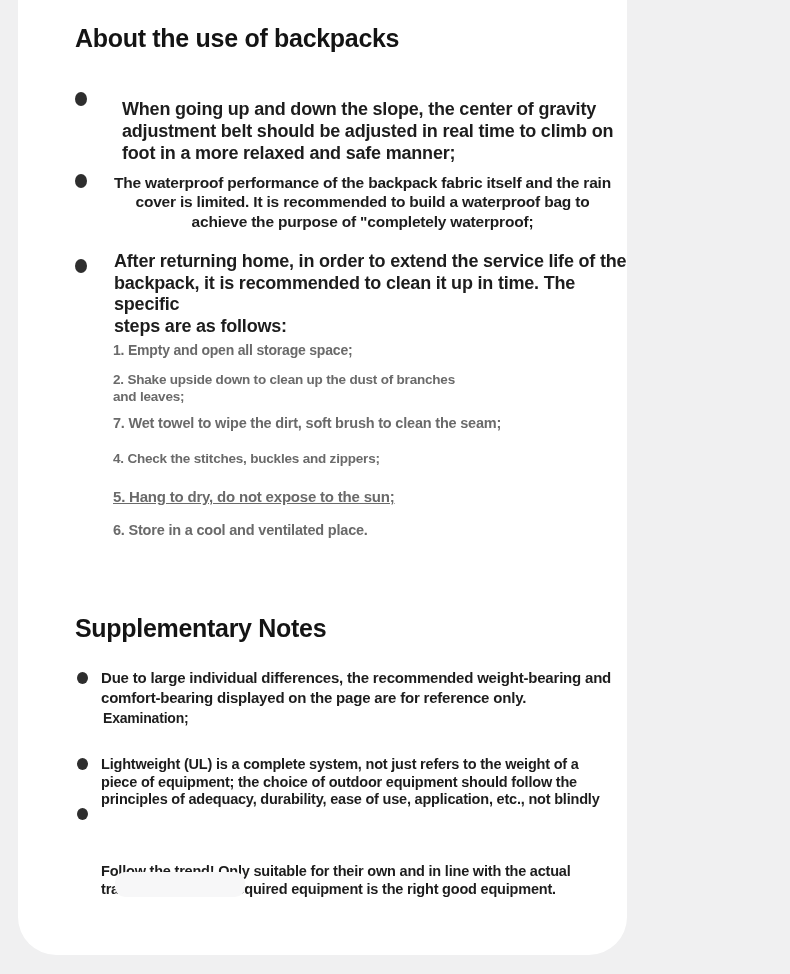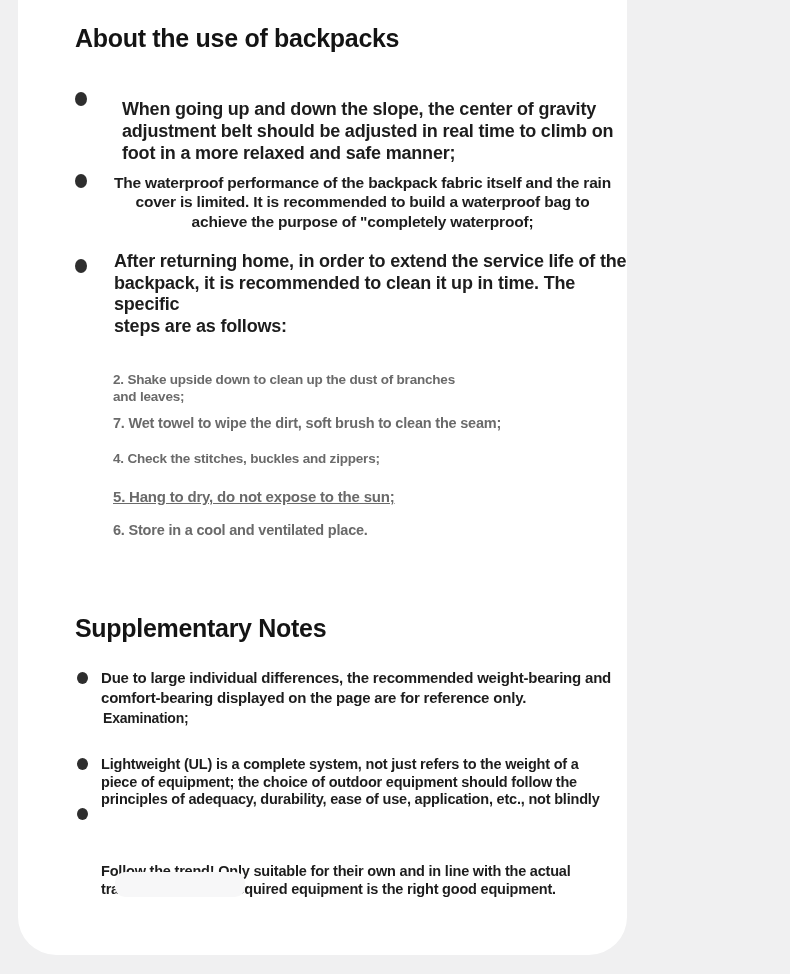--- a/index.html
+++ b/index.html
@@ -86,20 +86,21 @@
   <span id="dot-u2" class="dot lg"></span>
   <div id="b-u2" class="t">The waterproof performance of the backpack fabric itself and the rain
 cover is limited. It is recommended to build a waterproof bag to
 achieve the purpose of "completely waterproof;</div>
 
   <span id="dot-u3" class="dot lg"></span>
   <div id="b-u3" class="t">After returning home, in order to extend the service life of the
 backpack, it is recommended to clean it up in time. The specific
 steps are as follows:</div>
 
+  <div id="step-0" class="t muted">1. Empty and open all storage space;</div>
   <div id="step-1" class="t muted">2. Shake upside down to clean up the dust of branches
 and leaves;</div>
   <div id="step-2" class="t muted">7. Wet towel to wipe the dirt, soft brush to clean the seam;</div>
   <div id="step-3" class="t muted">4. Check the stitches, buckles and zippers;</div>
   <div id="step-4" class="t muted">5. Hang to dry, do not expose to the sun;</div>
   <div id="step-5" class="t muted">6. Store in a cool and ventilated place.</div>
 
   <div id="h2" class="t heading">Supplementary Notes</div>
 
   <span id="dot-n1" class="dot sm"></span>

